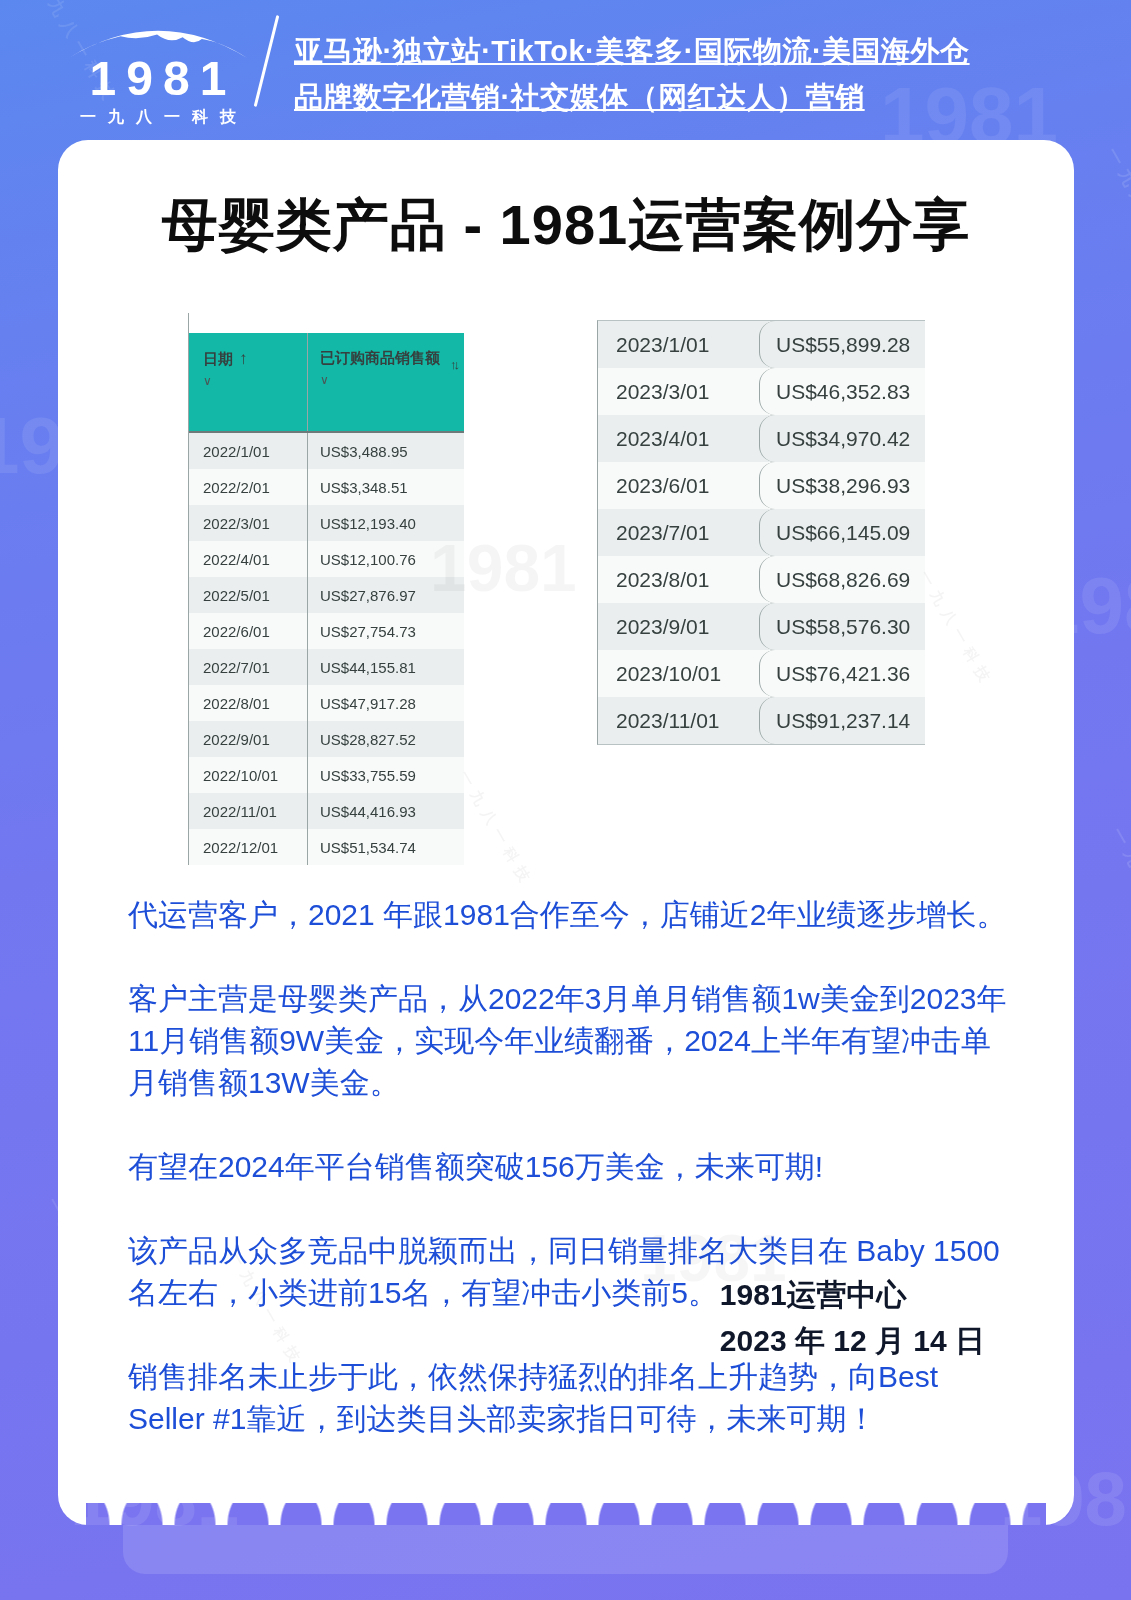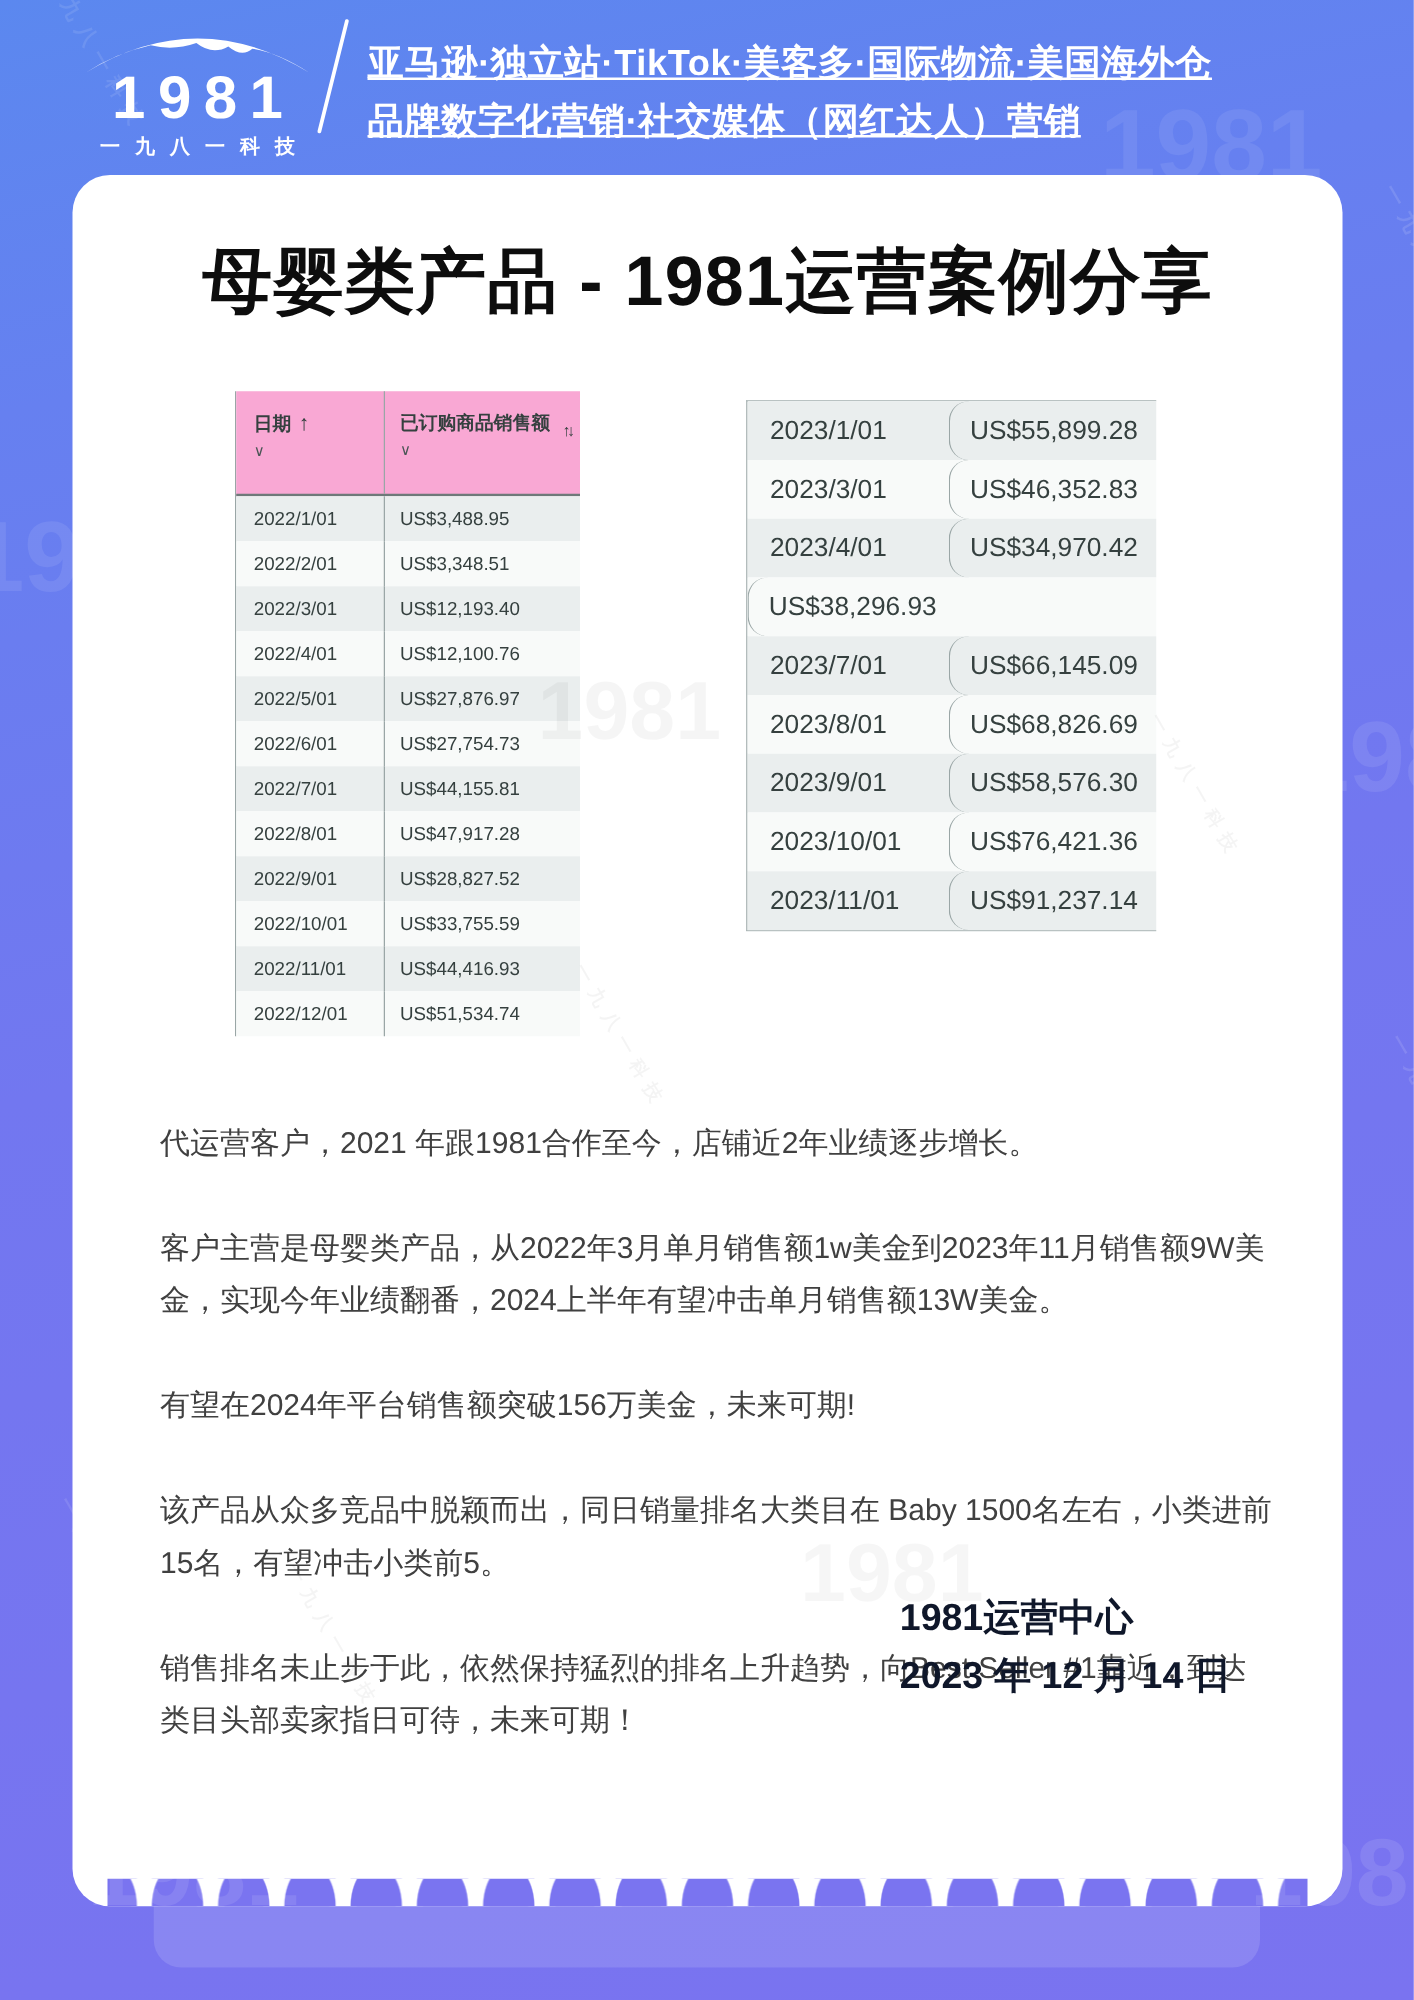--- a/index.html
+++ b/index.html
@@ -36,42 +36,42 @@
 
   .card-title { position:absolute; top:48px; left:0; width:100%; text-align:center;
                 font-size:56px; font-weight:900; color:#0d0d0d; letter-spacing:1px; }
 
   
   .tbl { color:#35403f; border-left:1px solid #9aa6a6; }
   .tbl-2022 { position:absolute; left:130px; top:173px; width:276px; font-size:15px; }
   .tbl-2023 { position:absolute; left:539px; top:180px; width:328px; font-size:21px;
               border-top:1px solid #b9c2c2; border-bottom:1px solid #b9c2c2; }
 
-  .thead { height:84px; background:#f9a8d4; border-bottom:2px solid #6e7979; display:flex; }
+  .thead { height:100px; background:#14b8a6; border-bottom:2px solid #6e7979; display:flex;margin-top:20px; }
   .th { padding:16px 0 0 14px; font-weight:700; position:relative; }
   .th-date { width:118px; }
   .th-sales { flex:1; border-left:1px solid #9aa6a6; padding-left:12px; }
   .sort-up { font-size:17px; margin-left:6px; font-weight:400; }
   .sort-updown { position:absolute; right:7px; top:24px; font-size:13px; letter-spacing:-3px; font-weight:400; }
   .chev { display:block; font-size:12px; margin-top:5px; color:#4a5555; font-weight:400; }
 
   .t-row { display:flex; align-items:stretch; }
   .tbl-2022 .t-row { height:36px; }
   .tbl-2023 .t-row { height:47px; }
   .t-row:nth-child(odd) { background:#eaeeee; }
   .t-row:nth-child(even) { background:#f8faf9; }
   .t-cell { display:flex; align-items:center; }
   .tbl-2022 .c-date { width:118px; padding-left:14px; }
   .tbl-2022 .c-val  { flex:1; padding-left:12px; border-left:1px solid #9aa6a6; }
   .tbl-2023 .c-date { width:161px; padding-left:18px; }
   .tbl-2023 .c-val  { flex:1; padding-left:16px; border-left:1px solid #9aa6a6;border-radius:16px; }
 
   
   .paragraphs { position:absolute; left:70px; top:754px; width:890px;
-                font-size:24px; line-height:42px; color:#404040; font-weight:500; }
+                font-size:30px; line-height:42px; color:#1d4ed8; font-weight:500; }
   .paragraphs p { margin:0 0 42px 0; }
 
   .footer { position:absolute; right:89px; top:1132px; 
             font-size:30px; font-weight:800; line-height:46px; color:#0f172a; }
 </style>
 </head>
 <body>
 
 <div class="page">
 
@@ -167,20 +167,21 @@
           </div>
           <div class="t-row">
             <div class="t-cell c-date">2023/3/01</div>
             <div class="t-cell c-val">US$46,352.83</div>
           </div>
           <div class="t-row">
             <div class="t-cell c-date">2023/4/01</div>
             <div class="t-cell c-val">US$34,970.42</div>
           </div>
           <div class="t-row">
+            <div class="t-cell c-date">2023/6/01</div>
             <div class="t-cell c-val">US$38,296.93</div>
           </div>
           <div class="t-row">
             <div class="t-cell c-date">2023/7/01</div>
             <div class="t-cell c-val">US$66,145.09</div>
           </div>
           <div class="t-row">
             <div class="t-cell c-date">2023/8/01</div>
             <div class="t-cell c-val">US$68,826.69</div>
           </div>

